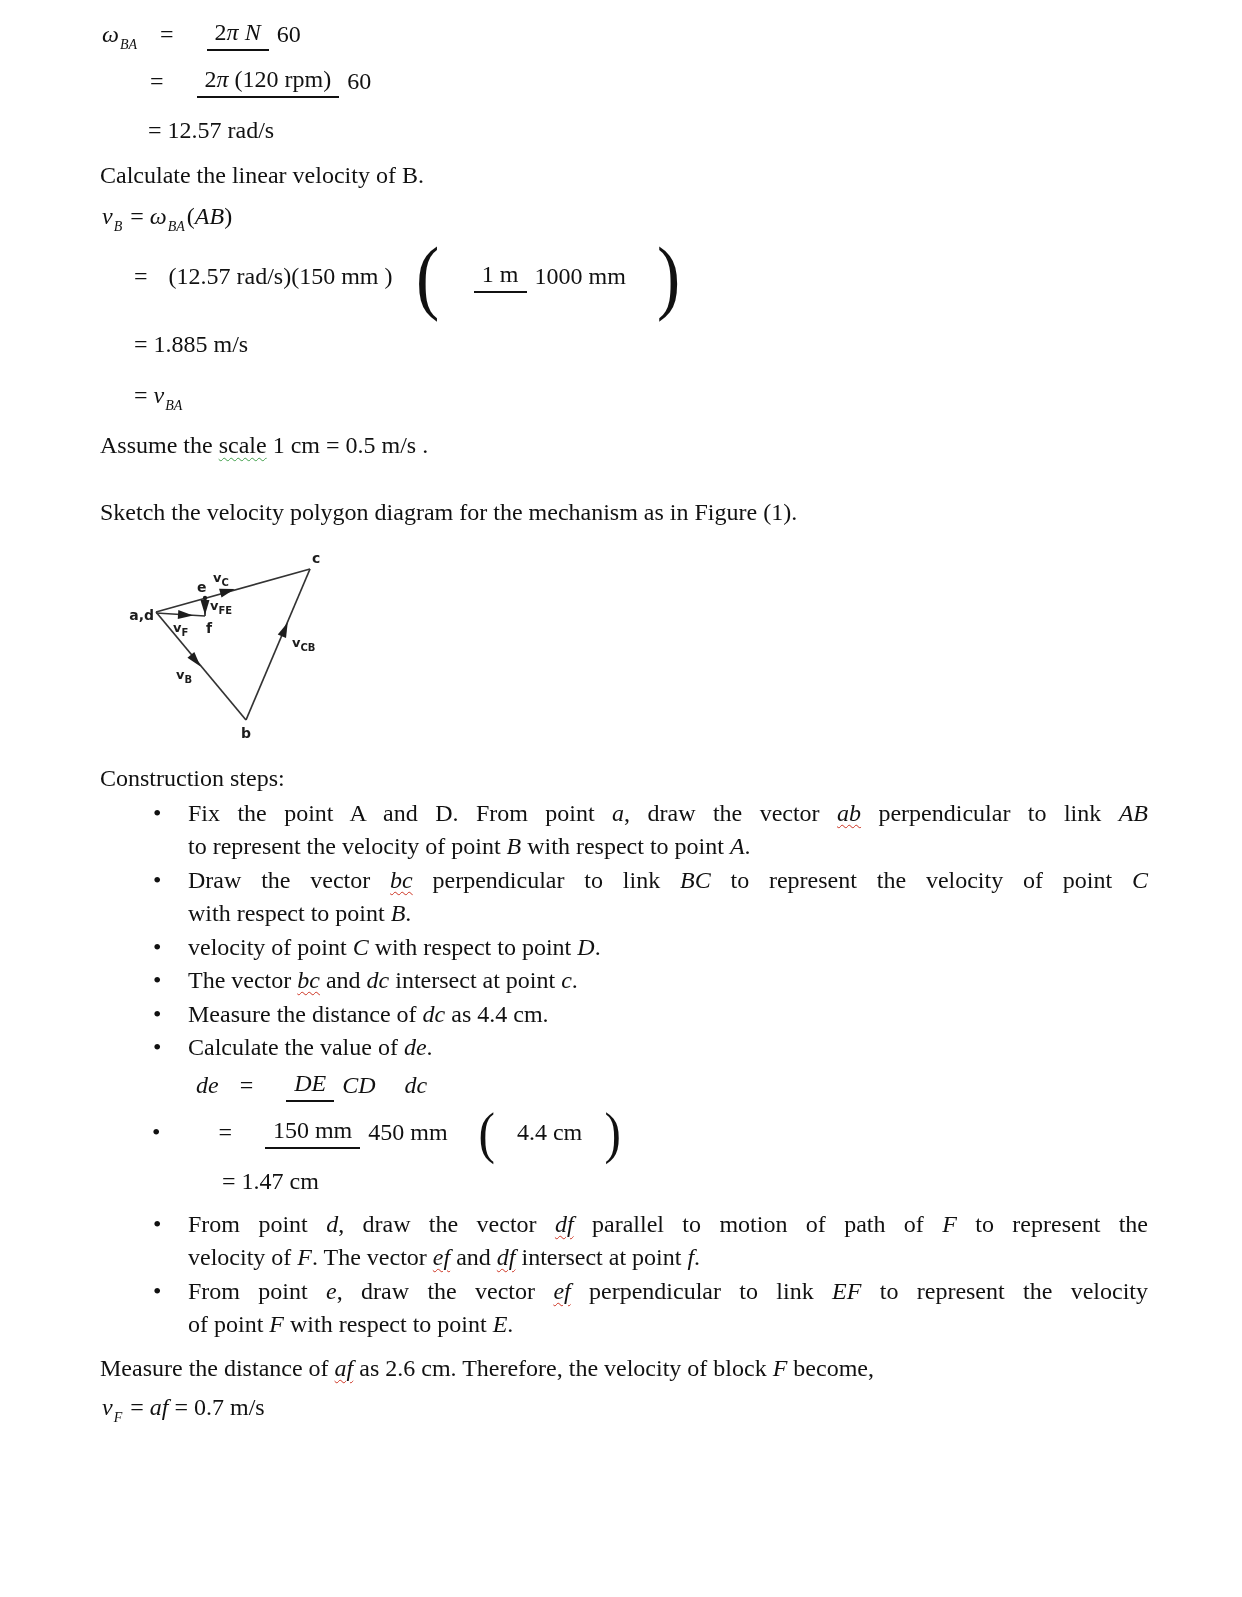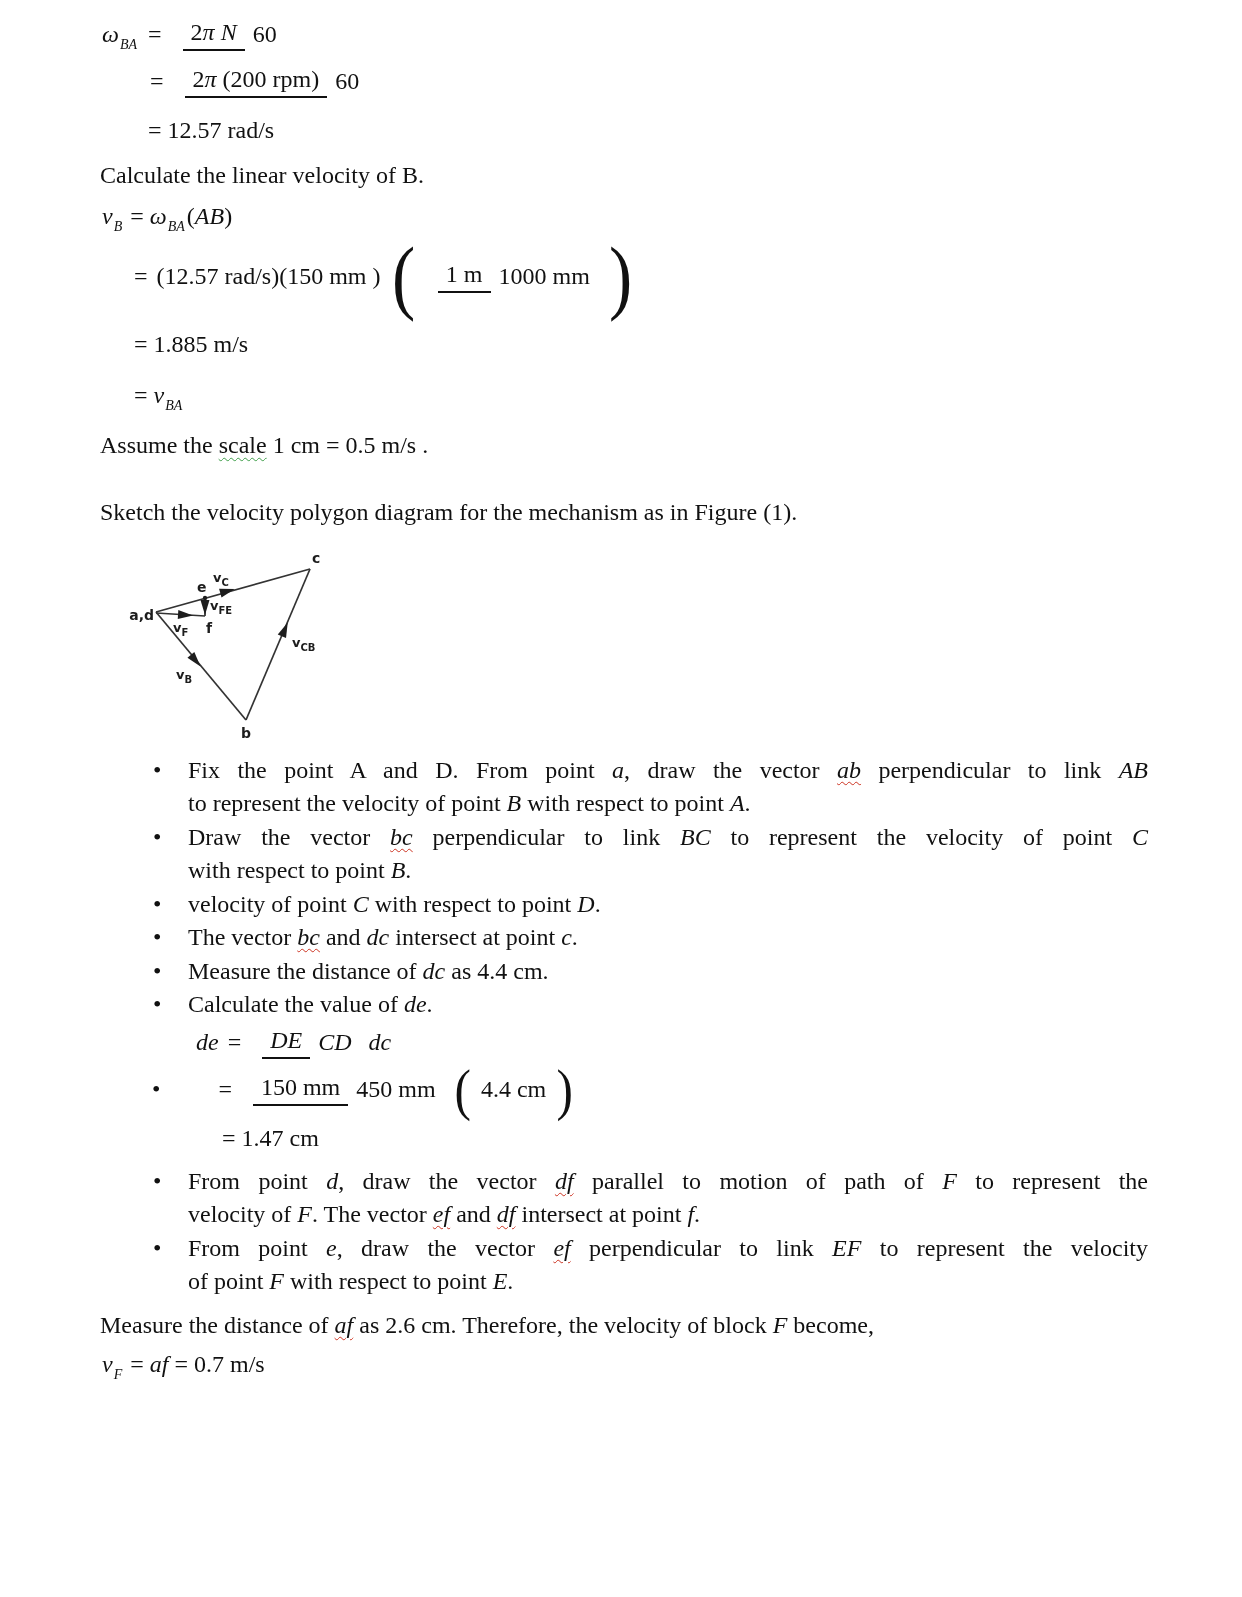--- a/index.html
+++ b/index.html
@@ -6,21 +6,21 @@
   body{width:1242px;height:1597px;background:#ffffff;overflow:hidden;
        font-family:"Liberation Serif","DejaVu Serif",serif;color:#111;}
   .page{padding:10px 0 0 100px;}
   .t{margin:0;font-size:24px;line-height:33px;}
   .it{font-style:italic;}
   .msub{font-size:14px;font-style:italic;position:relative;top:7px;margin:0 2px 0 1px;}
   .wavy-red{text-decoration-line:underline;text-decoration-style:wavy;
             text-decoration-color:#cc3322;text-decoration-thickness:1px;text-underline-offset:3px;}
   .wavy-green{text-decoration-line:underline;text-decoration-style:wavy;
             text-decoration-color:#3f9e4a;text-decoration-thickness:1px;text-underline-offset:4px;}
-  .eqrow{display:flex;align-items:center;font-size:24px;gap:9px;width:fit-content;}
+  .eqrow{display:flex;align-items:center;font-size:24px;gap:21px;width:fit-content;}
   .frac{display:inline-flex;flex-direction:row;align-items:flex-start;margin-left:12px;}
   .frac .num{display:block;padding:1px 8px 3px;border-bottom:2px solid #111;white-space:nowrap;}
   .frac .den{display:block;padding:3px 8px 0;white-space:nowrap;}
   .bigp{font-size:82px;line-height:0.85;font-weight:400;transform:scaleX(.85);}
   .medp{font-size:58px;line-height:0.85;font-weight:400;transform:scaleX(.85);}
   ul.steps{list-style:none;margin:0;padding:0 0 0 88px;}
   ul.steps li{position:relative;width:960px;font-size:24px;line-height:33.5px;}
   ul.steps li::before{content:"\2022";position:absolute;left:-35px;top:0;font-size:24px;}
   .bline{display:block;}
   .jline{text-align:justify;text-align-last:justify;}
@@ -42,21 +42,21 @@
     <span>=</span>
     <span class="frac">
       <span class="num"><span>2</span><span class="it">π N</span></span>
       <span class="den">60</span>
     </span>
   </div>
 
   <div class="eqrow" style="margin:14px 0 0 50px">
     <span>=</span>
     <span class="frac">
-      <span class="num"><span>2</span><span class="it">π</span><span> (200 rpm)</span></span>
+      <span class="num"><span>2</span><span class="it">π</span><span> (120 rpm)</span></span>
       <span class="den">60</span>
     </span>
   </div>
 
   <p class="t" style="margin:16px 0 0 48px">= 12.57 rad/s</p>
 
   <p class="t" style="margin-top:12px">Calculate the linear velocity of B.</p>
 
   <p class="t" style="margin:8px 0 0 2px"><span class="it">v</span><span class="msub">B</span> <span>=</span> <span class="it">ω</span><span class="msub">BA</span><span>(</span><span class="it">AB</span><span>)</span></p>
 
@@ -102,20 +102,21 @@
       <text class="ptlabel" x="91" y="57">e</text>
       <text class="ptlabel" x="100" y="98">f</text>
       <text class="veclabel" x="107" y="47"><tspan>v</tspan><tspan class="svgsub" dy="4">C</tspan></text>
       <text class="veclabel" x="104" y="75"><tspan>v</tspan><tspan class="svgsub" dy="4">FE</tspan></text>
       <text class="veclabel" x="67" y="97"><tspan>v</tspan><tspan class="svgsub" dy="4">F</tspan></text>
       <text class="veclabel" x="186" y="112"><tspan>v</tspan><tspan class="svgsub" dy="4">CB</tspan></text>
       <text class="veclabel" x="70" y="144"><tspan>v</tspan><tspan class="svgsub" dy="4">B</tspan></text>
     </svg>
   </div>
 
+  <p class="t" style="margin-top:10px">Construction steps:</p>
 
   <ul class="steps" style="margin-top:2px">
       <li>
         <div class="bline jline"><span>Fix the point A and D. From point </span><span class="it">a</span><span>, draw the vector </span><span class="it wavy-red">ab</span><span> perpendicular to link </span><span class="it">AB</span></div>
         <div class="bline"><span>to represent the velocity of point </span><span class="it">B</span><span> with respect to point </span><span class="it">A</span><span>.</span></div>
       </li>
       <li>
         <div class="bline jline"><span>Draw the vector </span><span class="it wavy-red">bc</span><span> perpendicular to link </span><span class="it">BC</span><span> to represent the velocity of point </span><span class="it">C</span></div>
         <div class="bline"><span>with respect to point </span><span class="it">B</span><span>.</span></div>
       </li>

